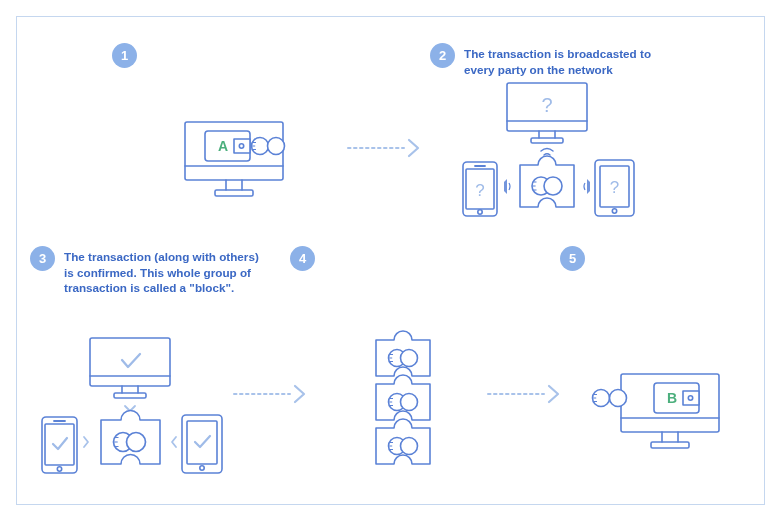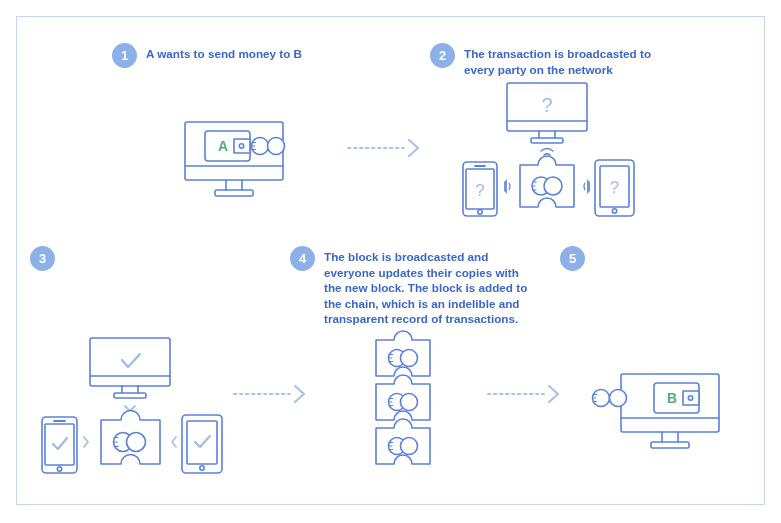--- a/index.html
+++ b/index.html
@@ -85,40 +85,37 @@
   svg { display: block; overflow: visible; }
 </style>
 </head>
 <body>
 
 <div class="canvas">
   <div class="frame"></div>
 
   <div class="step-head h1">
     <div class="badge">1</div>
-    <div class="step-text">A wants to send money to B</div>
   </div>
 
   <div class="step-head h2">
     <div class="badge">2</div>
     <div class="step-text">The transaction is broadcasted to
 every party on the network</div>
   </div>
 
   <div class="step-head h3">
     <div class="badge">3</div>
+    <div class="step-text">The transaction (along with others)
+is confirmed. This whole group of
+transaction is called a "block".</div>
   </div>
 
   <div class="step-head h4">
     <div class="badge">4</div>
-    <div class="step-text">The block is broadcasted and
-everyone updates their copies with
-the new block. The block is added to
-the chain, which is an indelible and
-transparent record of transactions.</div>
   </div>
 
   <div class="step-head h5">
     <div class="badge">5</div>
   </div>
 
   <div class="art a1">
     <svg width="140" height="105" viewBox="0 0 140 105">
       <g fill="none" stroke="#5b82d6" stroke-width="1.6" stroke-linejoin="round" stroke-linecap="round">
 

